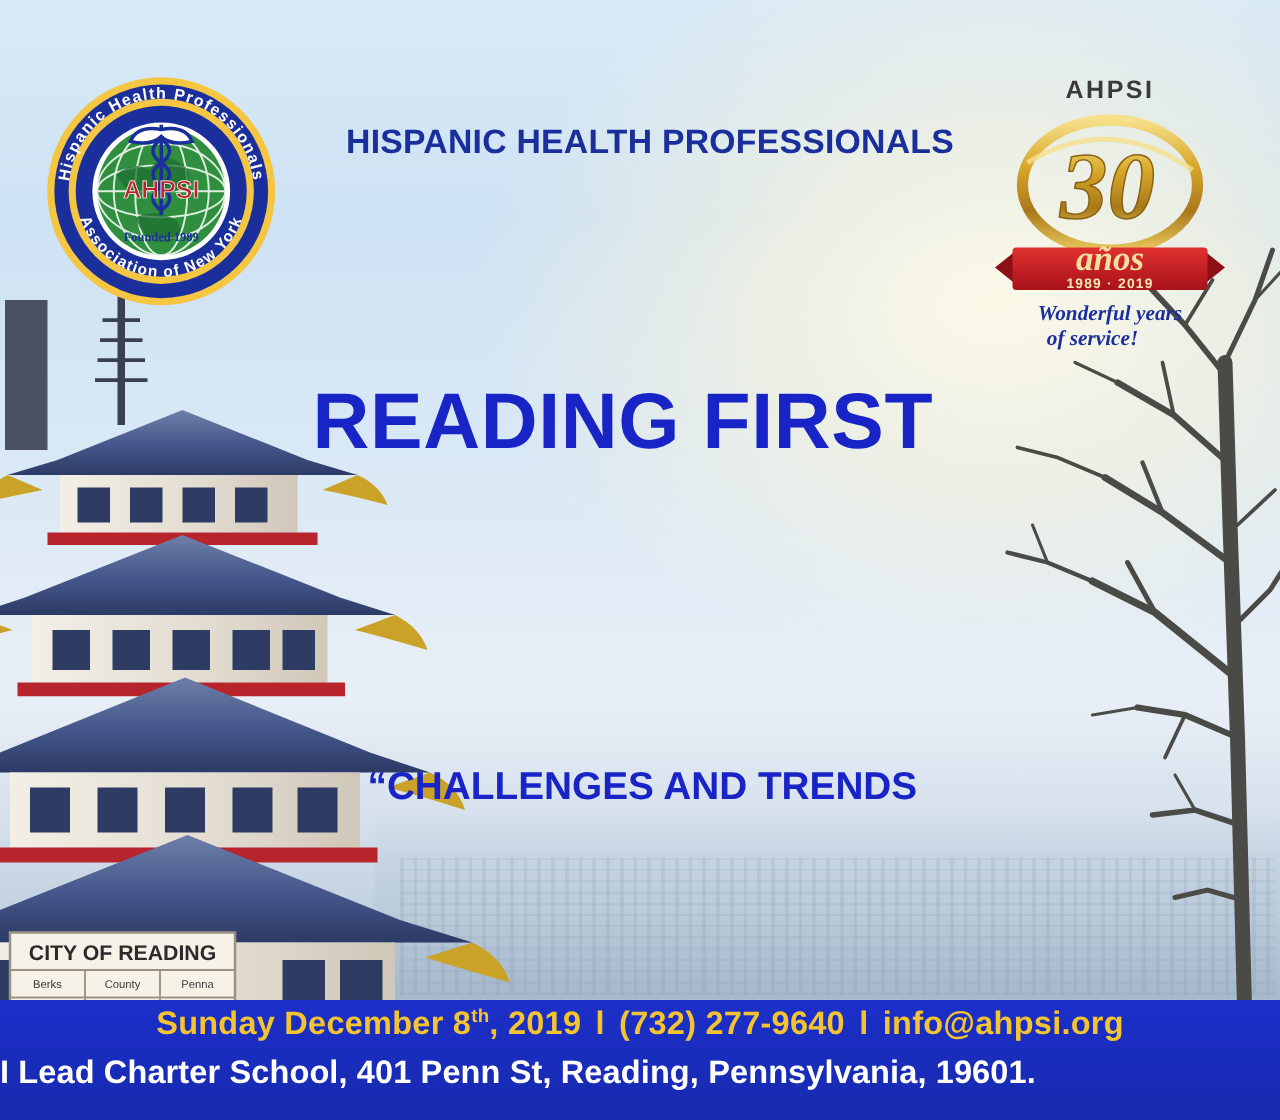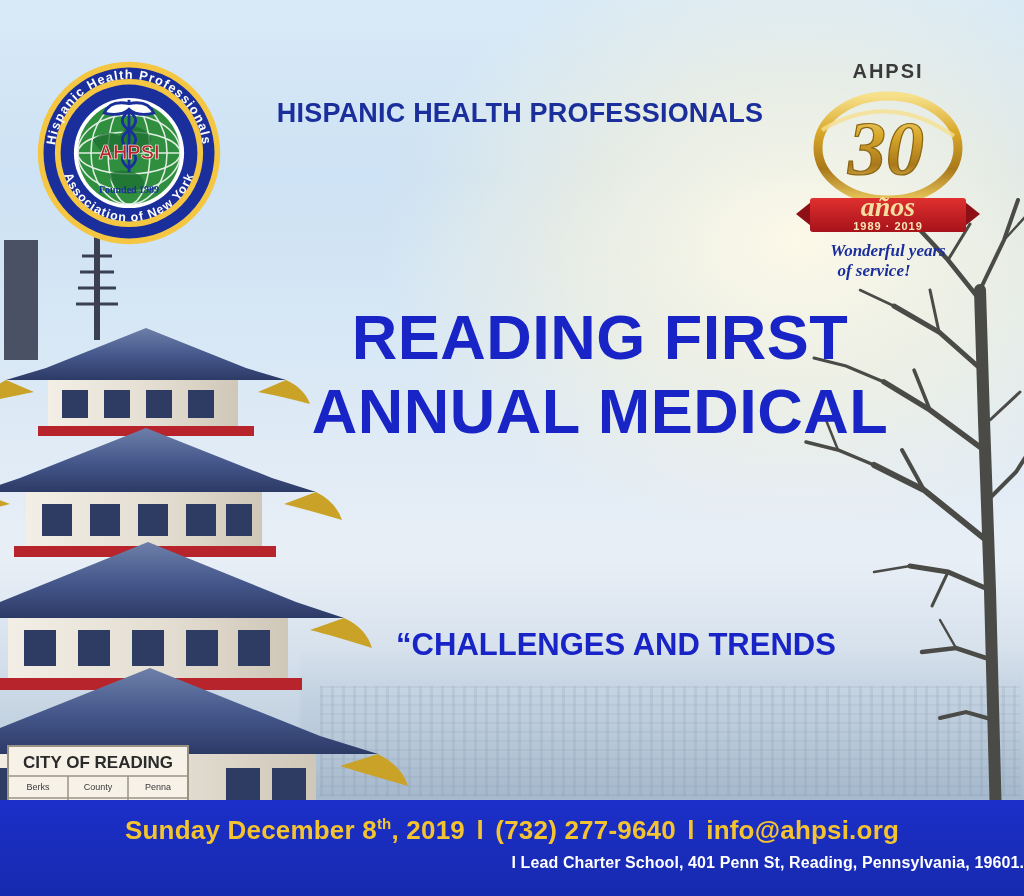--- a/index.html
+++ b/index.html
@@ -69,60 +69,57 @@
     text-align: center;
     color: #1b2f9c;
     font-weight: bold;
     font-size: 27px;
     line-height: 1.32;
     letter-spacing: .2px;
   }
   .main-title {
     position: absolute;
     left: 250px; top: 300px; width: 700px;
-    text-align: center;
     color: #1824c6;
     font-weight: bold;
     font-size: 63px;
     line-height: 1.18;
     letter-spacing: .5px;
   }
   .subtitle {
     position: absolute;
-    left: 306px; top: 608px; width: 620px;
-    text-align: center;
+    left: 294px; top: 608px; width: 620px;
+    text-align: left;
     color: #1824c6;
     font-weight: bold;
     font-size: 31px;
     line-height: 1.35;
-    margin-top: 16px;
   }
 
   
   .footer {
     position: absolute;
     left: 0; bottom: 0; width: 1024px; height: 96px;
     background: #1a2bbf;
     background: linear-gradient(to bottom, #1c2fc9 0%, #162aae 100%);
-    padding-top: 12px;
   }
   .footer-line1 {
     text-align: center;
     color: #f4c430;
     font-weight: bold;
     font-size: 26px;
     letter-spacing: .2px;
     line-height: 1.4;
   }
   .footer-line1 sup { font-size: 15px; }
   .footer-line2 {
-    text-align: right;
+    text-align: left;
     color: #ffffff;
     font-weight: bold;
-    font-size: 16px;
+    font-size: 26px;
     margin-top: 6px;
     letter-spacing: .1px;
   }
   .sep { color: #f4c430; padding: 0 4px; }
 </style>
 </head>
 <body>
 
 <div class="flyer">
 
@@ -329,21 +326,20 @@
     <text x="106" y="200" text-anchor="middle" font-family="Liberation Serif, serif" font-size="17" font-style="italic" font-weight="bold" fill="#1b2f9c">Wonderful years</text>
     <text x="92" y="220" text-anchor="middle" font-family="Liberation Serif, serif" font-size="17" font-style="italic" font-weight="bold" fill="#1b2f9c">of service!</text>
   </svg>
 
   <div class="org-name">
     <div>HISPANIC HEALTH PROFESSIONALS</div>
   </div>
 
   <div class="main-title">
     <div>READING FIRST</div>
-    <div>ANNUAL MEDICAL</div>
   </div>
 
   <div class="subtitle">
     <div>“CHALLENGES AND TRENDS</div>
   </div>
 
   <div class="footer">
     <div class="footer-line1">
       <span>Sunday December 8</span><sup>th</sup><span>, 2019</span>
       <span class="sep">l</span>

